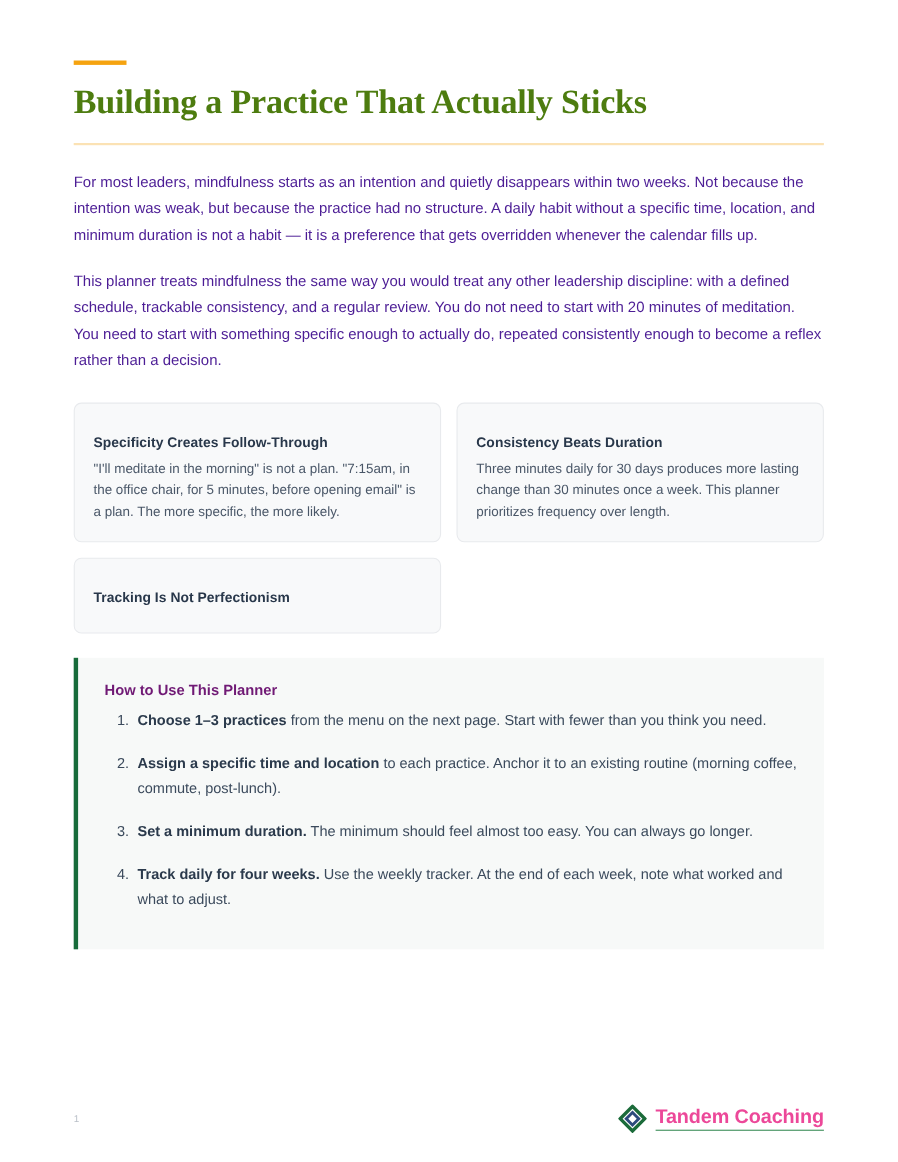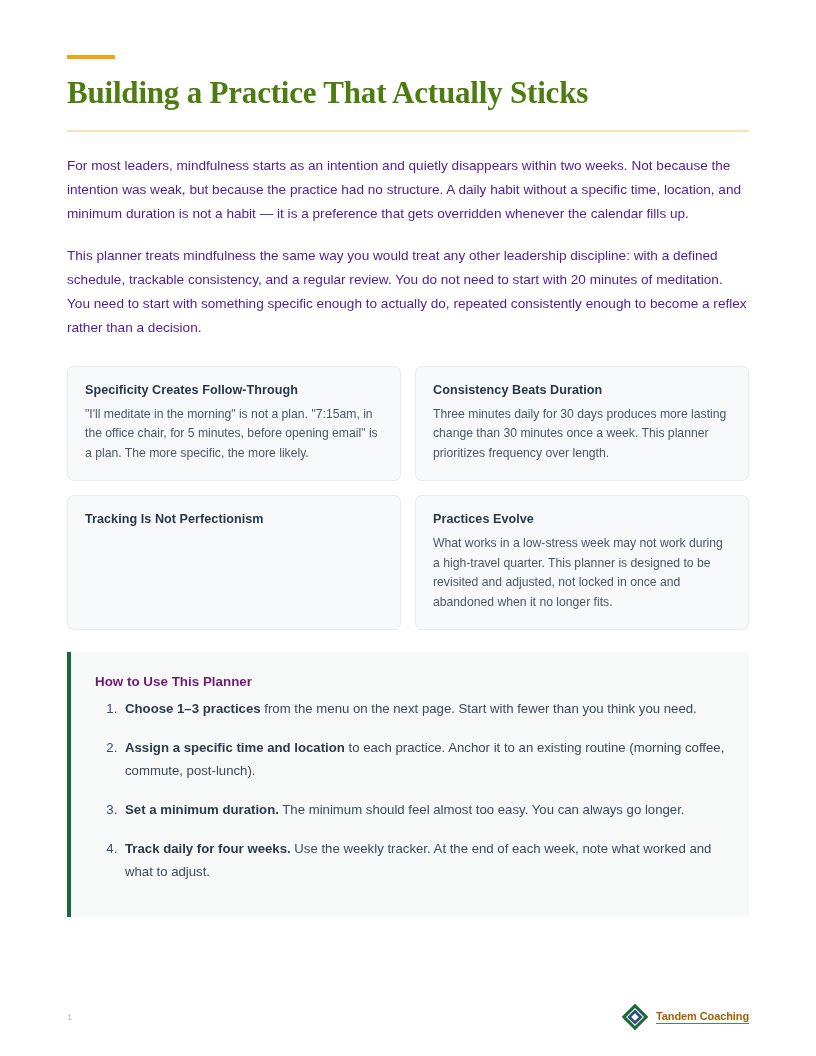--- a/index.html
+++ b/index.html
@@ -72,21 +72,21 @@
     margin-top: 26px;
     display: grid;
     grid-template-columns: 1fr 1fr;
     gap: 14px 14px;
   }
 
   .info-card {
     background: #F8F9FA;
     border: 1px solid #E8EAED;
     border-radius: 7px;
-    padding: 16px 17px 17px 17px;
+    padding: 28px 17px 17px 17px;
     box-sizing: border-box;
   }
 
   .card-title {
     margin: 0 0 8px 0;
     font-size: 12.6px;
     font-weight: 700;
     color: #28374a;
     letter-spacing: 0.05px;
   }
@@ -165,23 +165,23 @@
   }
 
   .brand-mark {
     width: 26px;
     height: 26px;
     flex: 0 0 26px;
     display: block;
   }
 
   .brand-name {
-    font-size: 11px;
+    font-size: 18px;
     font-weight: 600;
-    color: #a16207;
+    color: #ec4899;
     letter-spacing: -0.1px;
     border-bottom: 1.5px solid #3E8E5A;
     padding-bottom: 1px;
     line-height: 1.1;
   }
 </style>
 </head>
 <body>
 
 <div class="page">
@@ -206,24 +206,20 @@
 
       <div class="info-card">
         <div class="card-title">Consistency Beats Duration</div>
         <p class="card-body">Three minutes daily for 30 days produces more lasting change than 30 minutes once a week. This planner prioritizes frequency over length.</p>
       </div>
 
       <div class="info-card">
         <div class="card-title">Tracking Is Not Perfectionism</div>
       </div>
 
-      <div class="info-card">
-        <div class="card-title">Practices Evolve</div>
-        <p class="card-body">What works in a low-stress week may not work during a high-travel quarter. This planner is designed to be revisited and adjusted, not locked in once and abandoned when it no longer fits.</p>
-      </div>
 
     </div>
 
     <div class="callout">
       <div class="callout-title">How to Use This Planner</div>
       <ol class="steps">
         <li><b>Choose 1–3 practices</b><span> from the menu on the next page. Start with fewer than you think you need.</span></li>
         <li><b>Assign a specific time and location</b><span> to each practice. Anchor it to an existing routine (morning coffee, commute, post-lunch).</span></li>
         <li><b>Set a minimum duration.</b><span> The minimum should feel almost too easy. You can always go longer.</span></li>
         <li><b>Track daily for four weeks.</b><span> Use the weekly tracker. At the end of each week, note what worked and what to adjust.</span></li>

